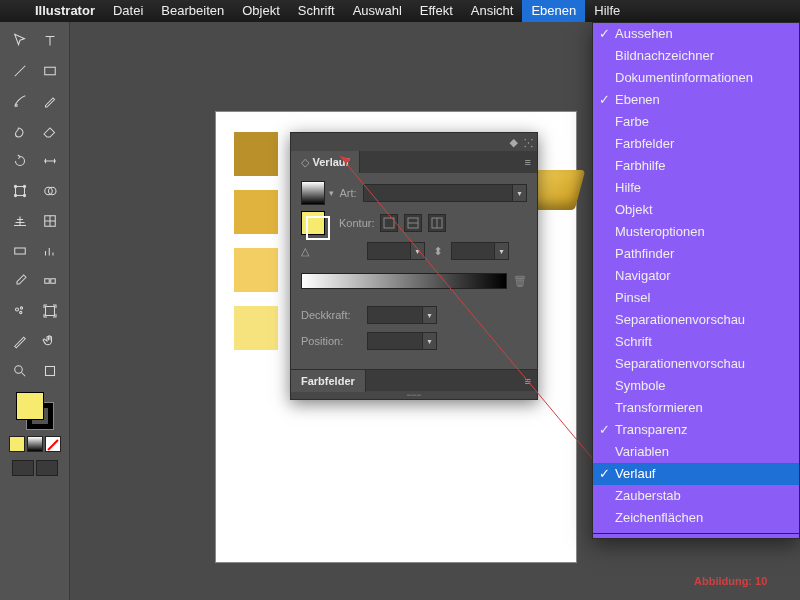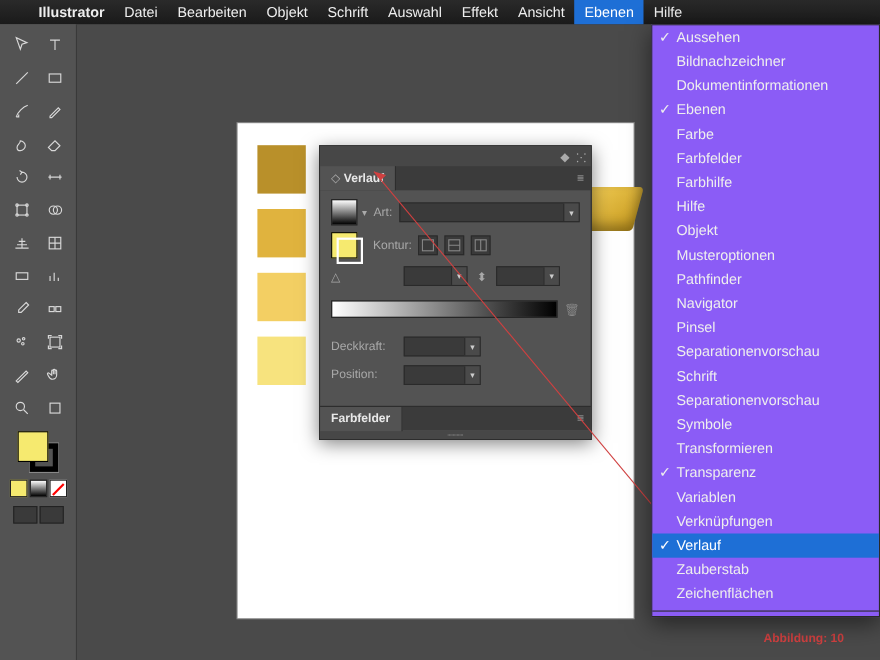--- a/index.html
+++ b/index.html
@@ -349,18 +349,17 @@
     <div class="ditem">Pathfinder</div>
     <div class="ditem">Navigator</div>
     <div class="ditem">Pinsel</div>
     <div class="ditem">Separationenvorschau</div>
     <div class="ditem">Schrift</div>
     <div class="ditem">Separationenvorschau</div>
     <div class="ditem">Symbole</div>
     <div class="ditem">Transformieren</div>
     <div class="ditem check">Transparenz</div>
     <div class="ditem">Variablen</div>
-    <div class="ditem">Verknüpfungen</div>
     <div class="ditem check sel">Verlauf</div>
     <div class="ditem">Zauberstab</div>
     <div class="ditem">Zeichenflächen</div>
     <div class="sep"></div>
   </div>
 
 </body></html>

